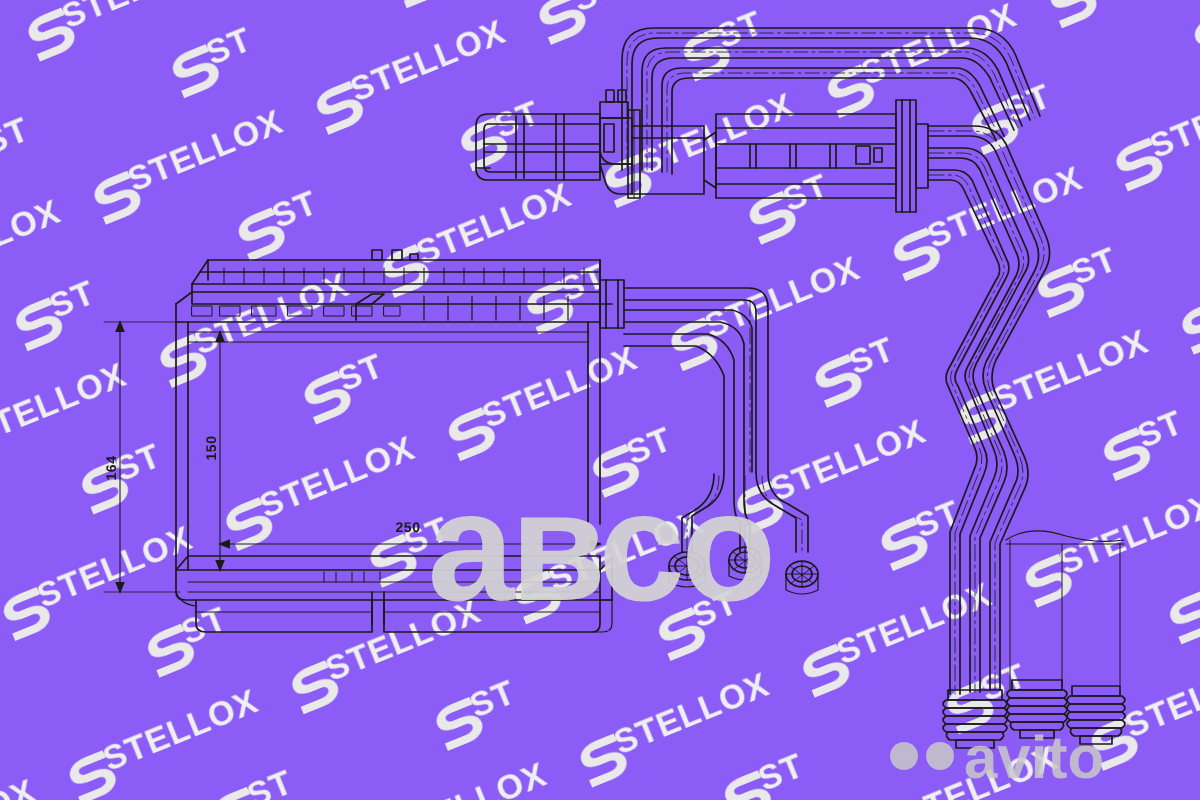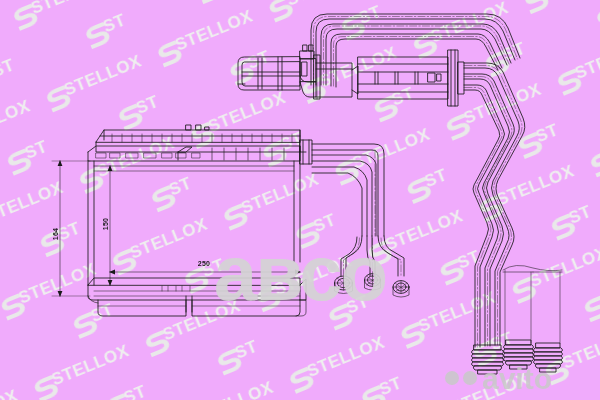--- a/index.html
+++ b/index.html
@@ -4,21 +4,21 @@
 <style>
   html, body {
     margin: 0;
     padding: 0;
     background: #ffffff;
   }
   #stage {
     position: relative;
     width: 600px;
     height: 400px;
-    background: #f0abfc;
+    background: #8b5cf6;
     overflow: hidden;
     font-family: "Liberation Sans", sans-serif;
   }
   #drawing-svg, #watermark-svg, #brand-svg {
     position: absolute;
     left: 0;
     top: 0;
     width: 600px;
     height: 400px;
   }

